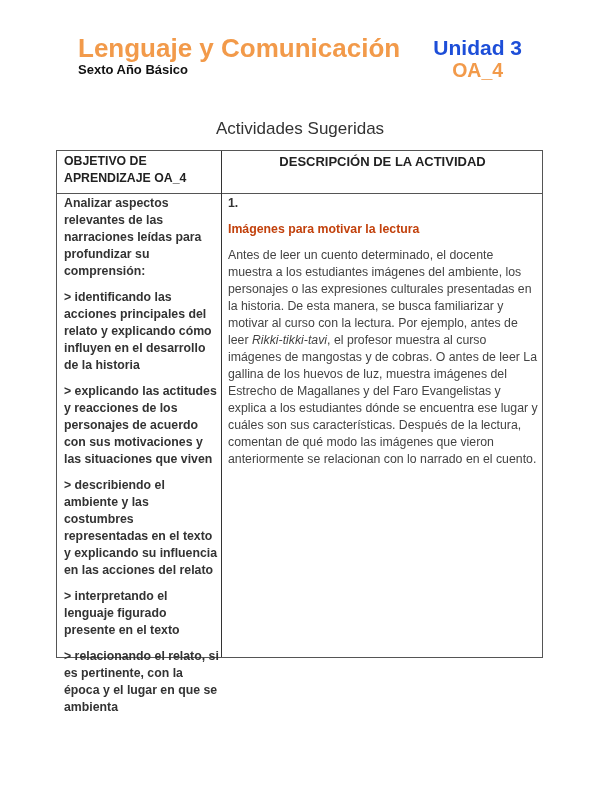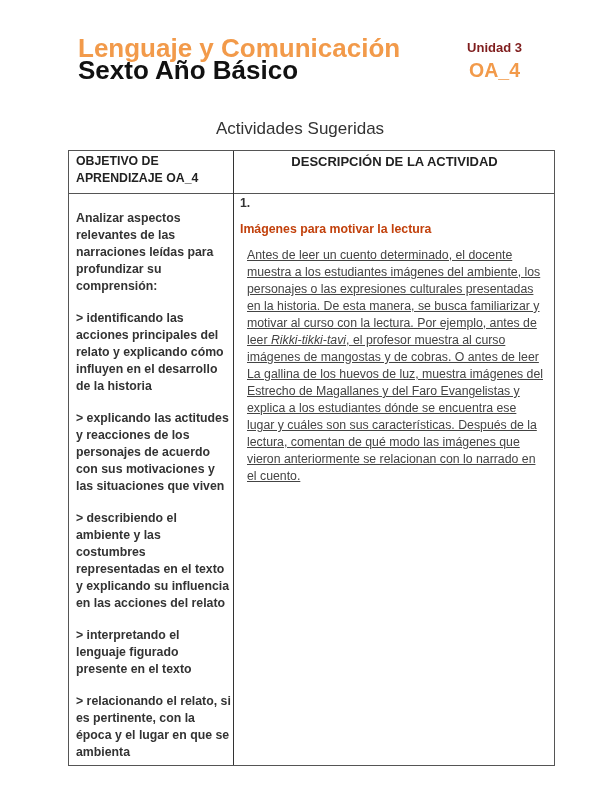--- a/index.html
+++ b/index.html
@@ -4,31 +4,31 @@
   <style>
     html, body { margin: 0; padding: 0; background: #ffffff; }
     body {
       width: 600px; height: 800px; position: relative; overflow: hidden;
       font-family: "Liberation Sans", "DejaVu Sans", sans-serif;
       color: #222222;
     }
     .hdr-left { position: absolute; left: 78px; top: 37px; }
     .hdr-right { position: absolute; right: 78px; top: 37px; text-align: right; }
     .subject { color: #f29a4a; font-weight: bold; font-size: 26px; line-height: 22px; }
-    .grade { color: #111111; font-weight: bold; font-size: 26px; line-height: 22px; }
-    .unit { color: #7f1d1d; font-weight: bold; font-size: 13px; line-height: 22px; }
+    .grade { color: #111111; font-weight: bold; font-size: 13px; line-height: 22px; }
+    .unit { color: #1d4ed8; font-weight: bold; font-size: 21px; line-height: 22px; }
     .oa { color: #f29a4a; font-weight: bold; font-size: 19.5px; line-height: 22px; text-align: center; }
 
     .section-title {
       position: absolute; left: 0; width: 600px; top: 119px; text-align: center;
       font-size: 17px; color: #333333; font-weight: normal;
     }
 
     .table {
-      position: absolute; left: 68px; top: 150px; width: 487px; height: 616px;
+      position: absolute; left: 56px; top: 150px; width: 487px; height: 508px;
       border: 1.3px solid #555555; box-sizing: border-box;
     }
     .row-head {
       position: absolute; left: 0; top: 0; right: 0; height: 42px;
       border-bottom: 1.3px solid #555555;
     }
     .divider {
       position: absolute; left: 164px; top: 0; bottom: 0; width: 0;
       border-left: 1.3px solid #333333;
     }
@@ -37,28 +37,28 @@
       font-weight: bold; font-size: 12.3px; line-height: 17px; color: #222;
     }
     .th-right {
       position: absolute; left: 166px; right: 0; top: 2px; text-align: center;
       font-weight: bold; font-size: 13px; line-height: 17px; color: #222;
     }
     .col-left {
       position: absolute; left: 7px; top: 44px; width: 156px;
       font-weight: bold; font-size: 12.3px; line-height: 17px; color: #333;
     }
-    .col-left p { margin: 15px 0 9px 0; }
+    .col-left p { margin: 0 0 9px 0; }
     .col-right {
       position: absolute; left: 171px; top: 44px; width: 310px;
       font-size: 12.3px; line-height: 17px; color: #444;
     }
     .col-right .num { font-weight: bold; margin: 0 0 9px 0; color: #333; }
     .col-right .act-title { font-weight: bold; margin: 0 0 9px 0; color: #c2410c; }
-    .col-right .act-body { margin: 7px; text-decoration: underline; }
+    .col-right .act-body { margin: 0; }
     .col-right em { font-style: italic; }
   </style>
 </head>
 <body>
 
 <div class="hdr-left">
   <div class="subject">Lenguaje y Comunicación</div>
   <div class="grade">Sexto Año Básico</div>
 </div>
 <div class="hdr-right">

